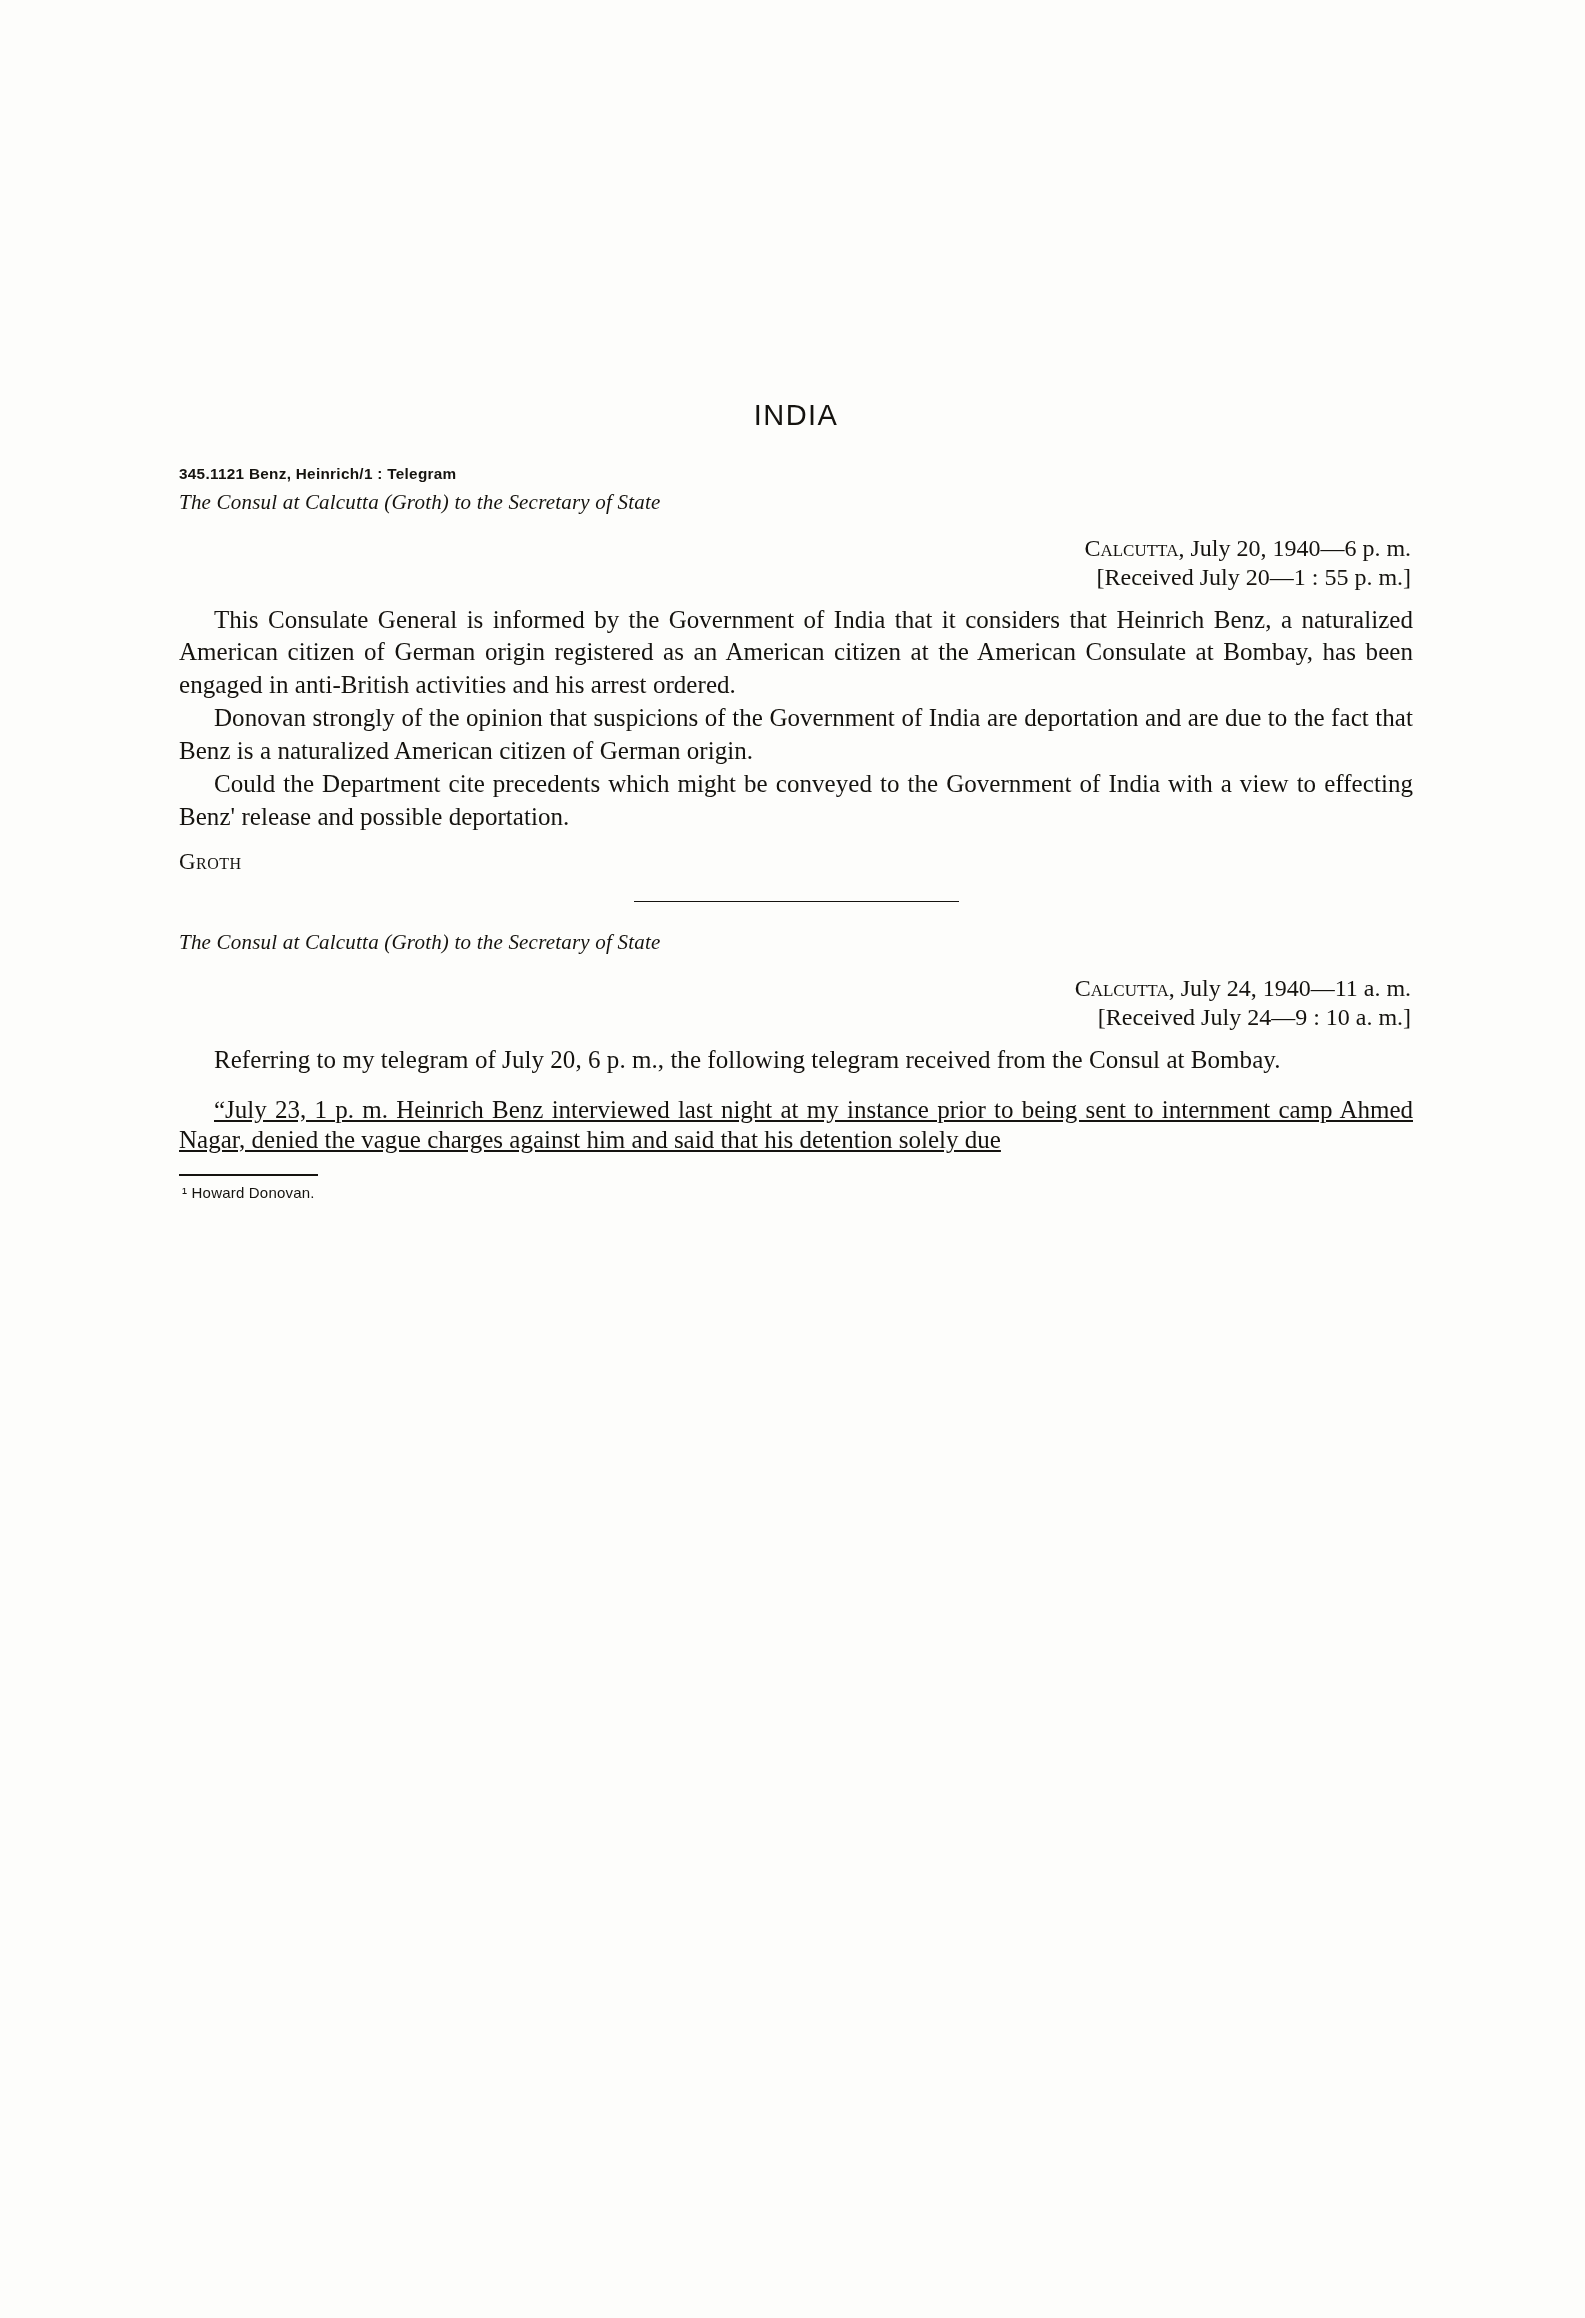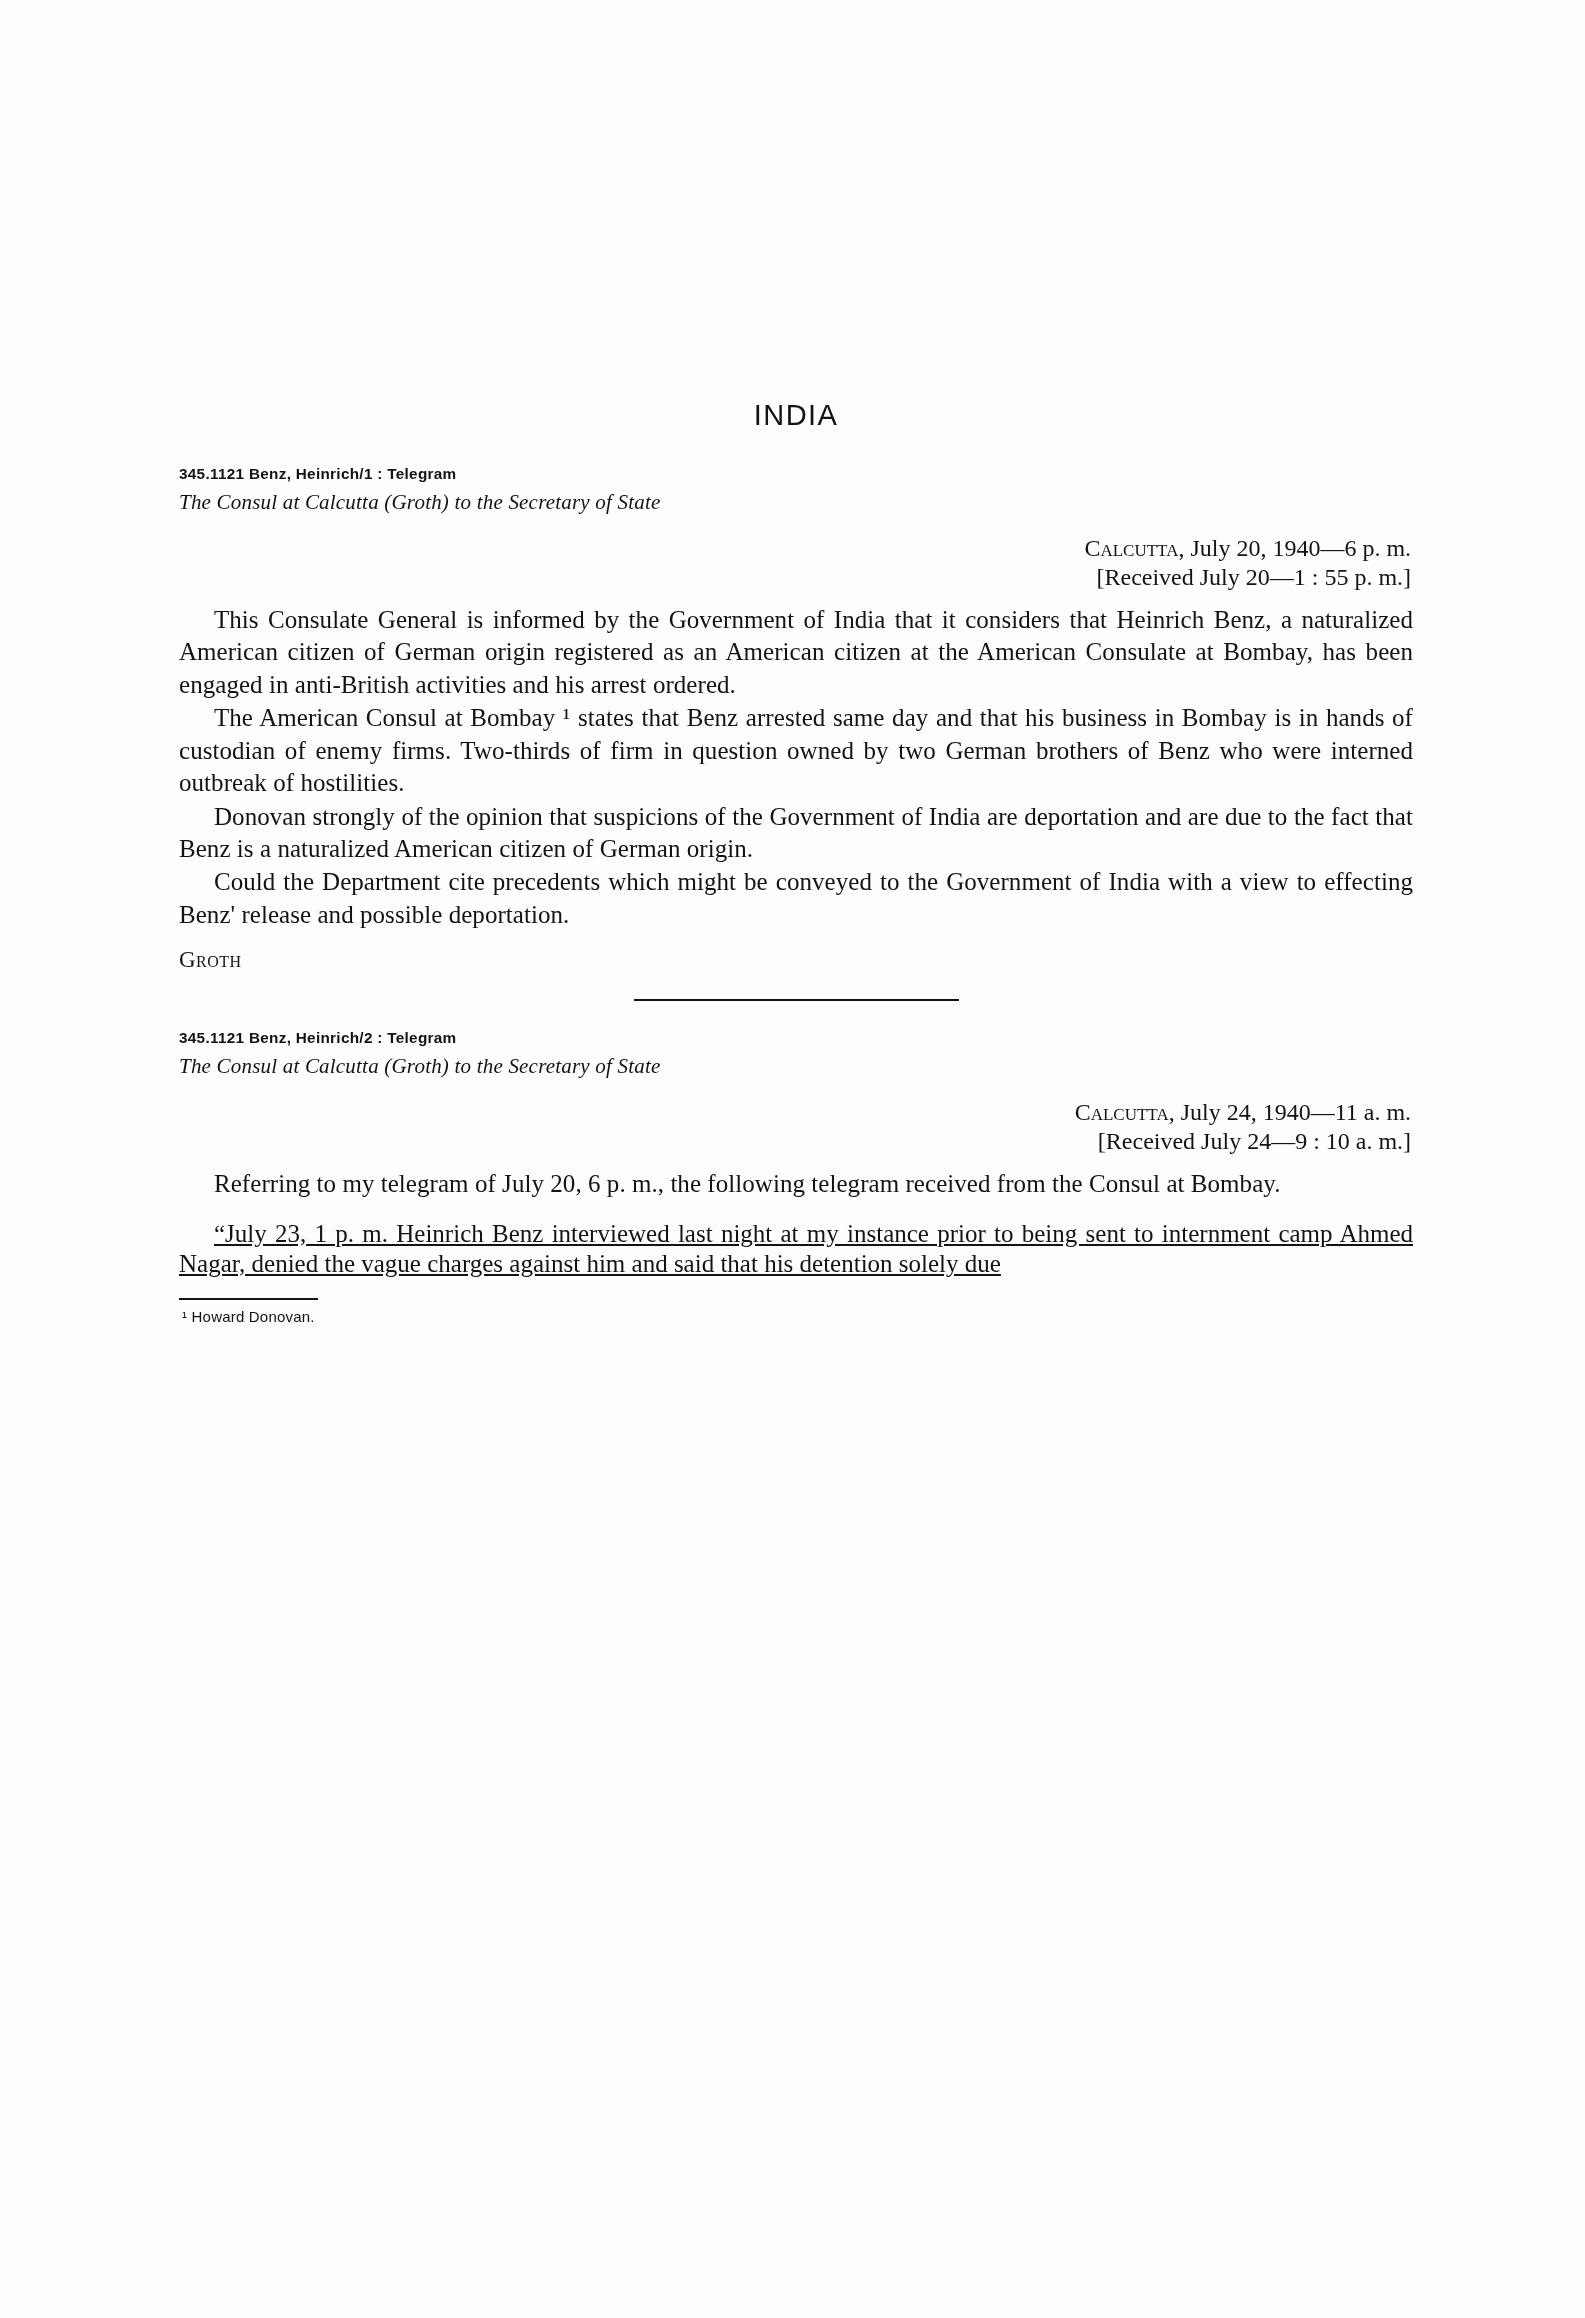--- a/index.html
+++ b/index.html
@@ -133,31 +133,29 @@
     <div>
       <div class="doc-ref">345.1121 Benz, Heinrich/1 : Telegram</div>
       <div class="doc-title">The Consul at Calcutta (Groth) to the Secretary of State</div>
       <div class="dateline">
         <span class="smallcaps">Calcutta,</span>
         <span>July 20, 1940—6 p. m.</span>
       </div>
       <div class="received">[Received July 20—1 : 55 p. m.]</div>
 
       <p class="body-par">This Consulate General is informed by the Government of India that it considers that Heinrich Benz, a naturalized American citizen of German origin registered as an American citizen at the American Consulate at Bombay, has been engaged in anti-British activities and his arrest ordered.</p>
-      <p class="body-par">The American Consul at Bombay ¹ states that Benz arrested same day and that his business in Bombay is in hands of custodian of enemy firms.  Two-thirds of firm in question owned by two German brothers of Benz who were interned outbreak of hostilities.</p>
       <p class="body-par">Donovan strongly of the opinion that suspicions of the Government of India are deportation and are due to the fact that Benz is a naturalized American citizen of German origin.</p>
       <p class="body-par">Could the Department cite precedents which might be conveyed to the Government of India with a view to effecting Benz' release and possible deportation.</p>
 
       <div class="signature">Groth</div>
     </div>
 
     <div class="rule"></div>
 
     <div>
-      <div class="doc-ref">345.1121 Benz, Heinrich/2 : Telegram</div>
       <div class="doc-title">The Consul at Calcutta (Groth) to the Secretary of State</div>
       <div class="dateline">
         <span class="smallcaps">Calcutta,</span>
         <span>July 24, 1940—11 a. m.</span>
       </div>
       <div class="received">[Received July 24—9 : 10 a. m.]</div>
 
       <p class="body-par">Referring to my telegram of July 20, 6 p. m., the following telegram received from the Consul at Bombay.</p>
       <p class="quote-par tight">“July 23, 1 p. m.   Heinrich Benz interviewed last night at my instance prior to being sent to internment camp Ahmed Nagar, denied the vague charges against him and said that his detention solely due</p>
     </div>

